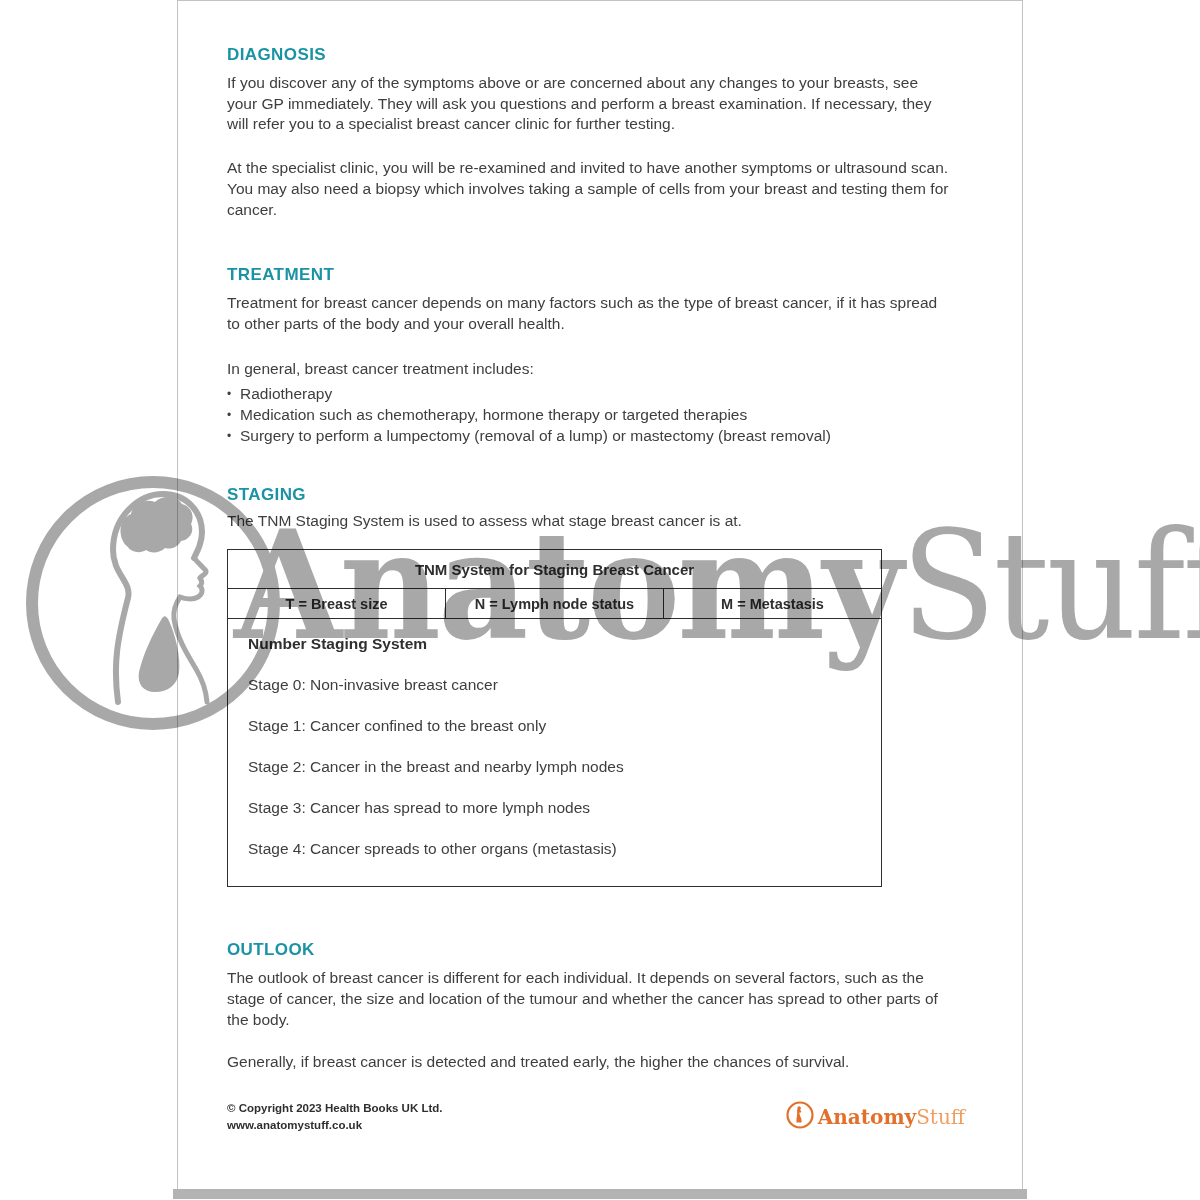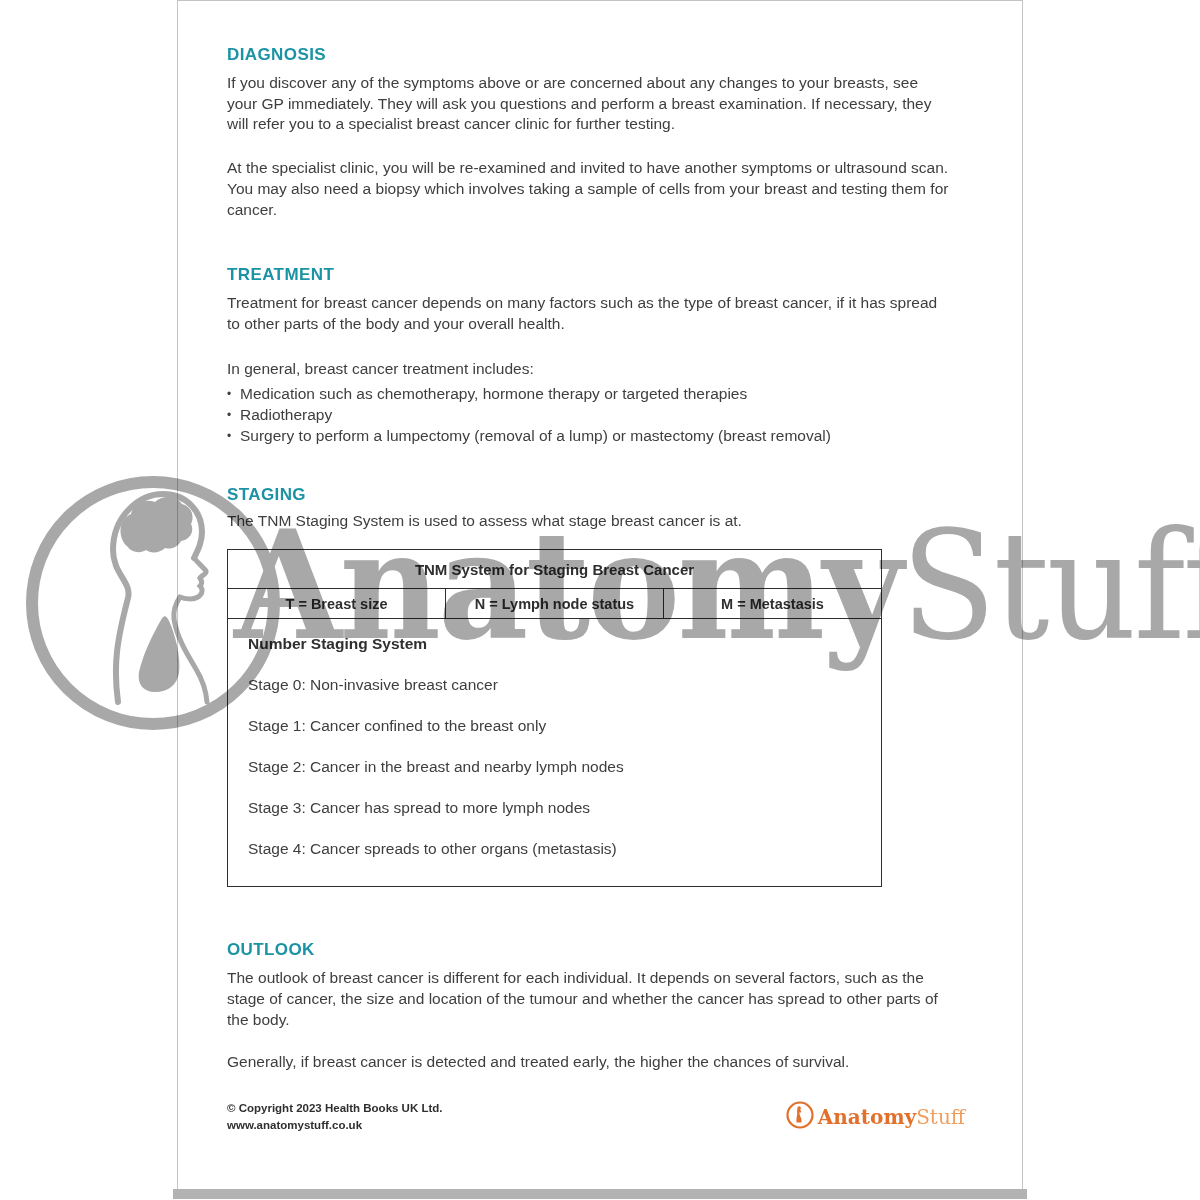--- a/index.html
+++ b/index.html
@@ -99,22 +99,22 @@
         <h2 class="sec-heading">DIAGNOSIS</h2>
         <p class="body-text mt-p1">If you discover any of the symptoms above or are concerned about any changes to your breasts, see your GP immediately. They will ask you questions and perform a breast examination. If necessary, they will refer you to a specialist breast cancer clinic for further testing.</p>
         <p class="body-text mt-para">At the specialist clinic, you will be re-examined and invited to have another symptoms or ultrasound scan. You may also need a biopsy which involves taking a sample of cells from your breast and testing them for cancer.</p>
       </section>
 
       <section>
         <h2 class="sec-heading mt-sec">TREATMENT</h2>
         <p class="body-text mt-p1">Treatment for breast cancer depends on many factors such as the type of breast cancer, if it has spread to other parts of the body and your overall health.</p>
         <p class="body-text mt-intro">In general, breast cancer treatment includes:</p>
         <ul class="treatment-list">
+          <li>Radiotherapy</li>
           <li>Medication such as chemotherapy, hormone therapy or targeted therapies</li>
-          <li>Radiotherapy</li>
           <li>Surgery to perform a lumpectomy (removal of a lump) or mastectomy (breast removal)</li>
         </ul>
       </section>
 
       <section>
         <h2 class="sec-heading mt-sec-sm">STAGING</h2>
         <p class="body-text" style="margin-top:7px">The TNM Staging System is used to assess what stage breast cancer is at.</p>
 
         <table class="tnm-table">
           <tbody>

